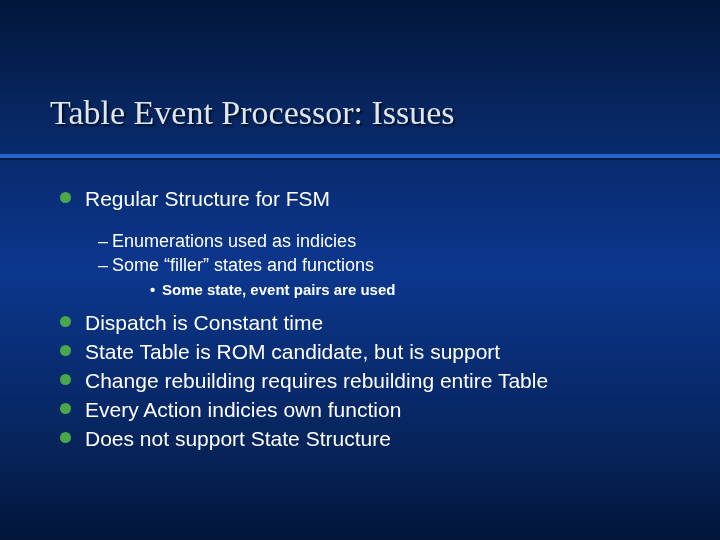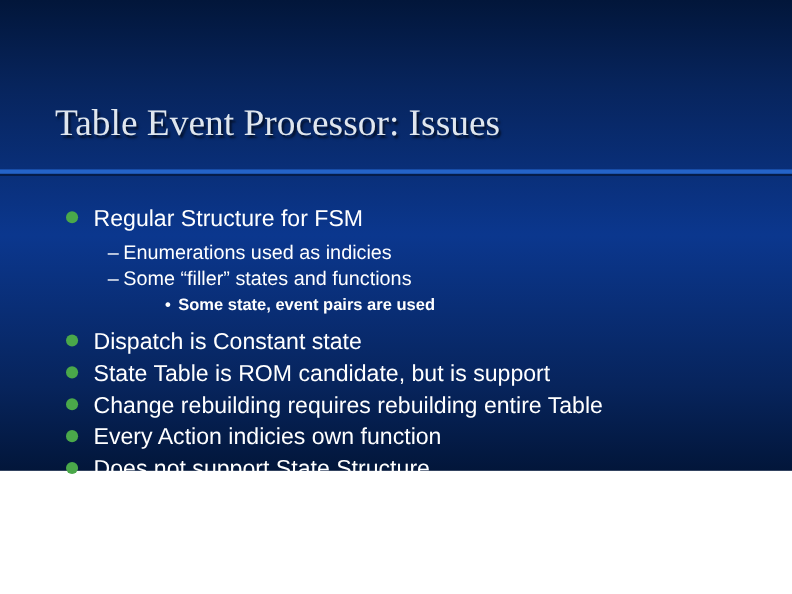--- a/index.html
+++ b/index.html
@@ -5,21 +5,21 @@
   html, body {
     margin: 0;
     padding: 0;
     width: 720px;
     height: 540px;
     overflow: hidden;
     font-family: Arial, Helvetica, sans-serif;
   }
   .slide {
     width: 720px;
-    height: 428px;
+    height: 540px;
     background: linear-gradient(180deg,
       #02163a 0%,
       #07245c 18%,
       #0b378e 50%,
       #07245c 82%,
       #02163a 100%);
     color: #ffffff;
     position: relative;
     box-sizing: border-box;
     padding: 12px;
@@ -45,21 +45,21 @@
   .content {
     position: absolute;
     top: 186px;
     left: 60px;
     right: 40px;
     color: #ffffff;
   }
   .l1 {
     display: flex;
     align-items: flex-start;
-    margin-bottom: 6px;
+    margin-bottom: 18px;
   }
   .l1 .bullet {
     width: 11px;
     height: 11px;
     border-radius: 50%;
     background: #4aa84a;
     flex: 0 0 auto;
     margin-top: 6px;
     margin-right: 14px;
   }
@@ -130,21 +130,21 @@
     </div>
 
     <div class="l3">
       <span class="dot">•</span>
       <span class="text">Some state, event pairs are used</span>
     </div>
 
     <div class="stack1">
       <div class="l1">
         <span class="bullet"></span>
-        <span class="text">Dispatch is Constant state</span>
+        <span class="text">Dispatch is Constant time</span>
       </div>
       <div class="l1">
         <span class="bullet"></span>
         <span class="text">State Table is ROM candidate, but is support</span>
       </div>
       <div class="l1">
         <span class="bullet"></span>
         <span class="text">Change rebuilding requires rebuilding entire Table</span>
       </div>
       <div class="l1">

